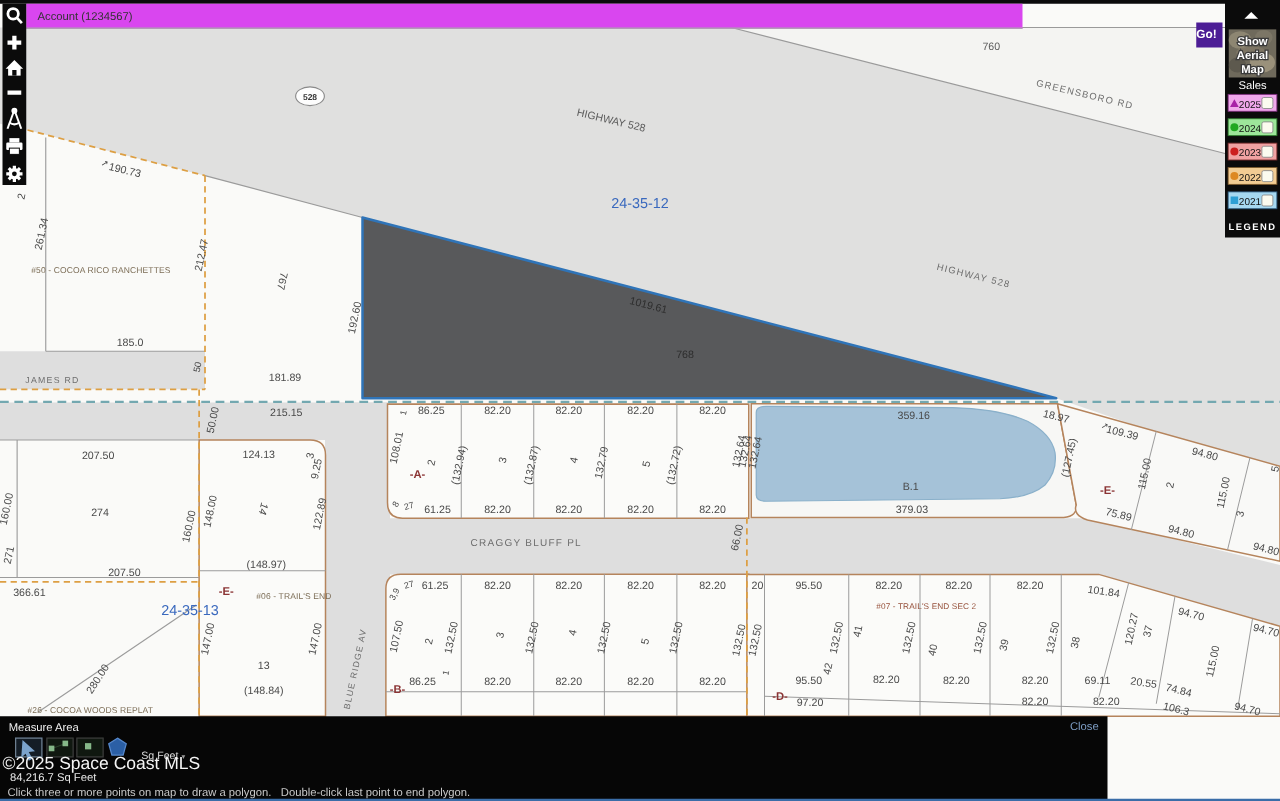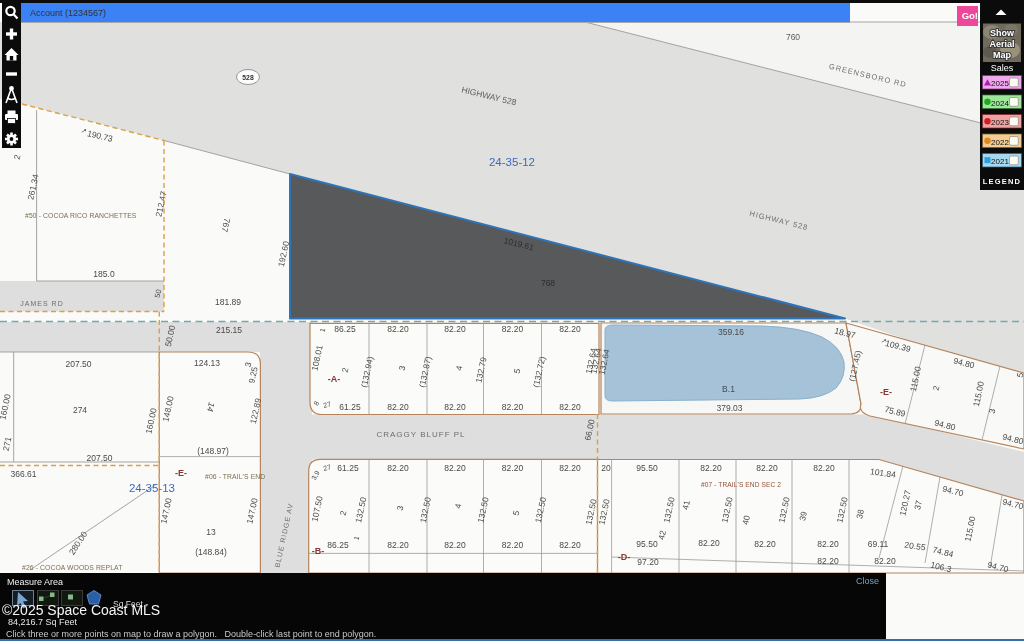--- a/index.html
+++ b/index.html
@@ -286,26 +286,26 @@
     <text class="d" x="648" y="565" text-anchor="middle">97.20</text>
     <text class="d" x="828" y="564" text-anchor="middle">82.20</text>
     <text class="d" x="885" y="564" text-anchor="middle">82.20</text>
     <text class="d" x="941" y="570" text-anchor="middle" transform="rotate(14 941 567)">106.3</text>
     <text class="d" x="998" y="570" text-anchor="middle" transform="rotate(14 998 567)">94.70</text>
   </g>
 </svg>
 
 <div style="position:absolute;left:0;top:0;width:1024px;height:2.5px;background:#0b0b0b;"></div>
 
-<div style="position:absolute;left:21px;top:2.5px;width:797px;height:19.5px;background:#3b82f6;border-bottom:1px solid #a8a8a8;padding-left:32px;">
+<div style="position:absolute;left:21px;top:2.5px;width:797px;height:19.5px;background:#d946ef;border-bottom:1px solid #a8a8a8;">
 
   <div style="position:absolute;left:9px;top:5px;font-size:9px;color:#333;">Account (1234567)</div>
 </div>
 
-<div style="position:absolute;left:957px;top:6px;width:21px;height:19.5px;background:#ec4899;color:#fff;font-size:9.5px;font-weight:bold;text-align:right;line-height:19px;">Go!</div>
+<div style="position:absolute;left:957px;top:18px;width:21px;height:19.5px;background:#4c1d95;color:#fff;font-size:9.5px;font-weight:bold;text-align:left;line-height:19px;">Go!</div>
 
 <div style="position:absolute;left:2px;top:2.5px;width:19px;height:145px;background:#0b0b0b;">
 <svg width="19" height="145" viewBox="0 0 19 145">
 
   <g stroke="#fff" stroke-width="2.2" fill="none">
     <circle cx="8.5" cy="8" r="4.2"></circle>
     <line x1="11.8" y1="11.5" x2="15.5" y2="15.5"></line>
   </g>
 
   <g stroke="#fff" stroke-width="3.4">

